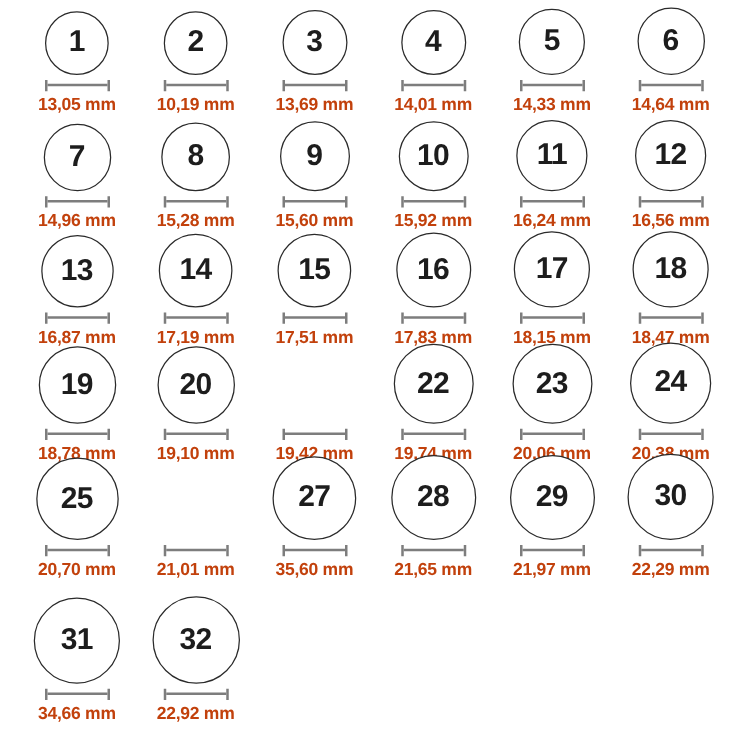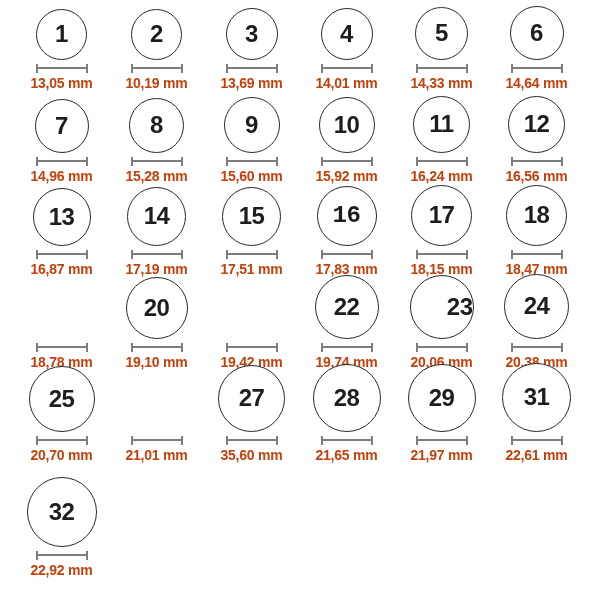--- a/index.html
+++ b/index.html
@@ -182,41 +182,44 @@
     <div class="mm-label">17,19 mm</div>
   </div>
       <div class="cell">
     <div class="ring" style="width: 59px; height: 59px;">
       <span class="num">15</span>
     </div>
     <div class="measure"></div>
     <div class="mm-label">17,51 mm</div>
   </div>
       <div class="cell">
-    <div class="ring" style="width: 60px; height: 60px; font-family: Liberation Mono, monospace;">
+    <div class="ring" style="width: 60px; height: 60px;">
       <span class="num">16</span>
     </div>
     <div class="measure"></div>
     <div class="mm-label">17,83 mm</div>
   </div>
       <div class="cell">
     <div class="ring" style="width: 61px; height: 61px;">
       <span class="num">17</span>
     </div>
     <div class="measure"></div>
     <div class="mm-label">18,15 mm</div>
   </div>
       <div class="cell">
     <div class="ring" style="width: 61px; height: 61px;">
       <span class="num">18</span>
     </div>
     <div class="measure"></div>
     <div class="mm-label">18,47 mm</div>
   </div>
       <div class="cell">
+    <div class="ring" style="width: 62px; height: 62px;">
+      <span class="num">19</span>
+    </div>
     <div class="measure"></div>
     <div class="mm-label">18,78 mm</div>
   </div>
       <div class="cell">
     <div class="ring" style="width: 62px; height: 62px;">
       <span class="num">20</span>
     </div>
     <div class="measure"></div>
     <div class="mm-label">19,10 mm</div>
   </div>
@@ -225,21 +228,21 @@
     <div class="mm-label">19,42 mm</div>
   </div>
       <div class="cell">
     <div class="ring" style="width: 64px; height: 64px;">
       <span class="num">22</span>
     </div>
     <div class="measure"></div>
     <div class="mm-label">19,74 mm</div>
   </div>
       <div class="cell">
-    <div class="ring" style="width: 64px; height: 64px; justify-content: flex-end;">
+    <div class="ring" style="width: 64px; height: 64px;">
       <span class="num">23</span>
     </div>
     <div class="measure"></div>
     <div class="mm-label">20,06 mm</div>
   </div>
       <div class="cell">
     <div class="ring" style="width: 65px; height: 65px;">
       <span class="num">24</span>
     </div>
     <div class="measure"></div>
@@ -272,24 +275,31 @@
   </div>
       <div class="cell">
     <div class="ring" style="width: 68px; height: 68px;">
       <span class="num">29</span>
     </div>
     <div class="measure"></div>
     <div class="mm-label">21,97 mm</div>
   </div>
       <div class="cell">
     <div class="ring" style="width: 69px; height: 69px;">
+      <span class="num">30</span>
+    </div>
+    <div class="measure"></div>
+    <div class="mm-label">22,29 mm</div>
+  </div>
+      <div class="cell">
+    <div class="ring" style="width: 69px; height: 69px;">
       <span class="num">31</span>
     </div>
     <div class="measure"></div>
-    <div class="mm-label">22,61 mm</div>
+    <div class="mm-label">34,66 mm</div>
   </div>
       <div class="cell">
     <div class="ring" style="width: 70px; height: 70px;">
       <span class="num">32</span>
     </div>
     <div class="measure"></div>
     <div class="mm-label">22,92 mm</div>
   </div>
     </div>
 </div>

